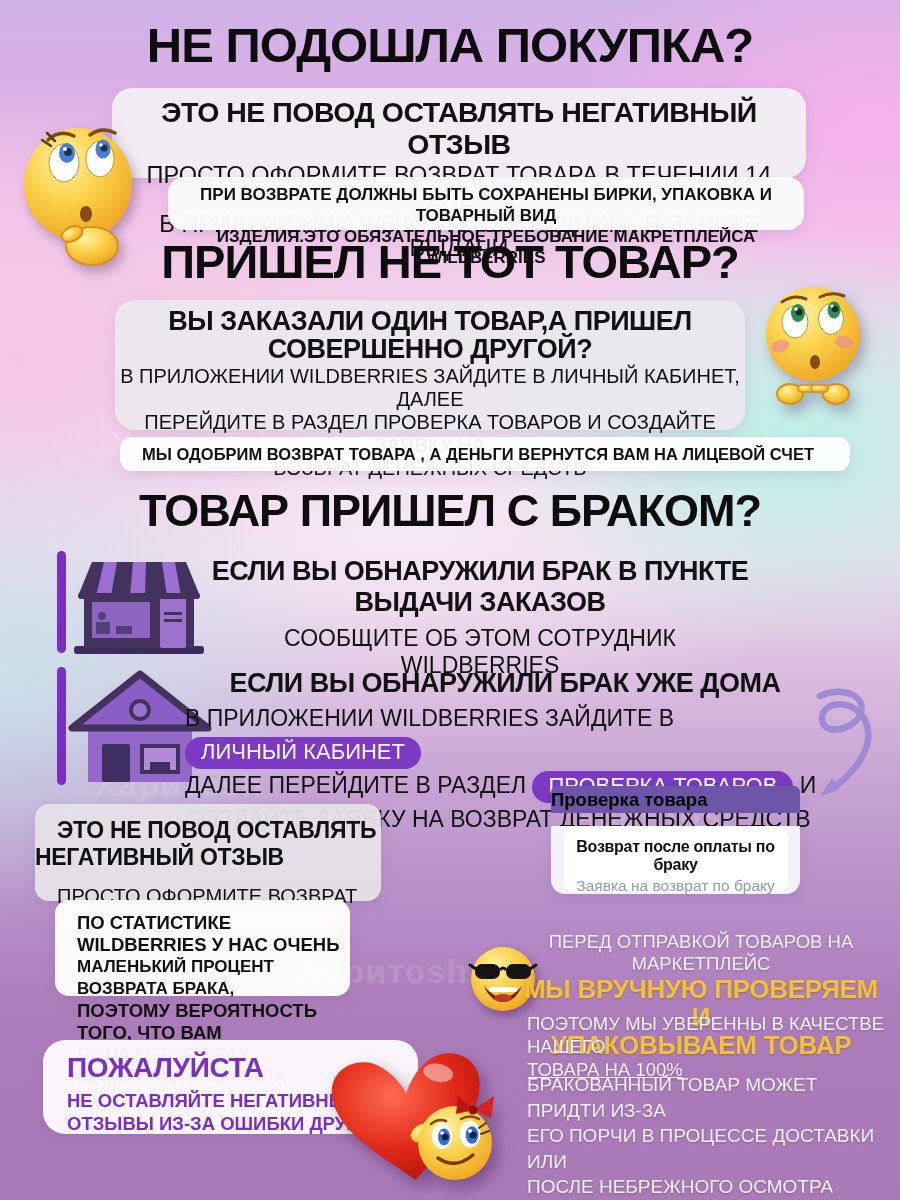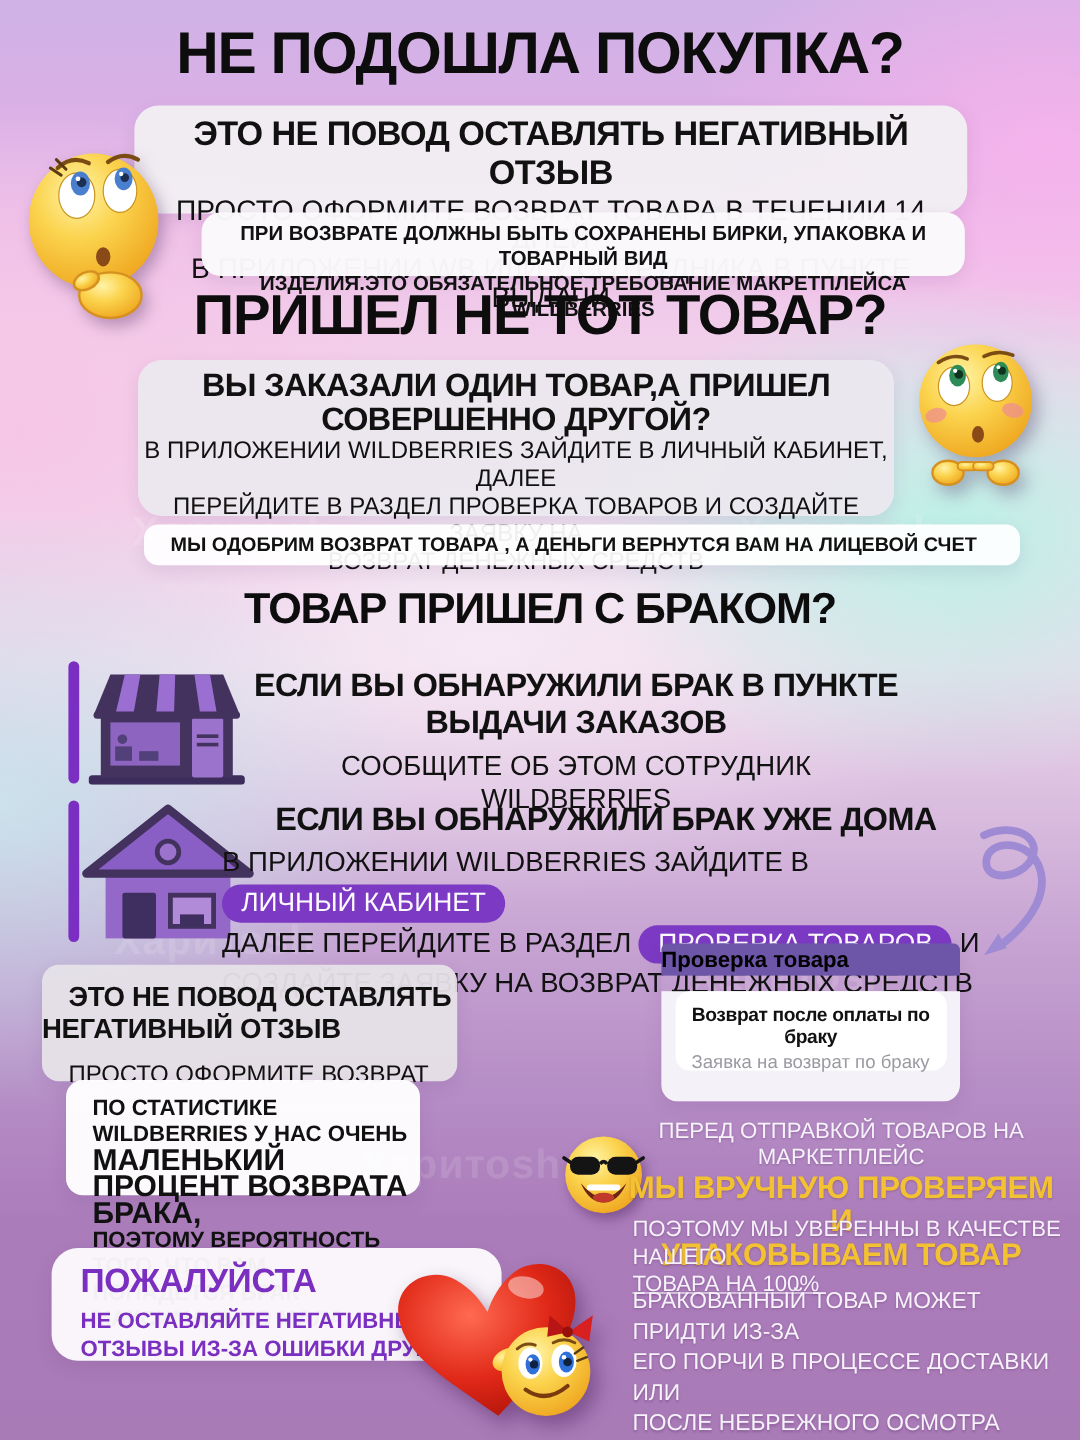--- a/index.html
+++ b/index.html
@@ -106,21 +106,21 @@
       <ellipse cx="22" cy="64" rx="9" ry="6" fill="#ef8f8f" opacity=".75" transform="rotate(-14 22 64)"></ellipse>
       <ellipse cx="86" cy="60" rx="9" ry="6" fill="#ef8f8f" opacity=".75" transform="rotate(12 86 60)"></ellipse>
       <ellipse cx="57" cy="80" rx="5" ry="7" fill="#8a4a18"></ellipse>
       <ellipse cx="32" cy="112" rx="13" ry="10" fill="url(#face1)" stroke="#d69020" stroke-width="2"></ellipse>
       <ellipse cx="78" cy="112" rx="13" ry="10" fill="url(#face1)" stroke="#d69020" stroke-width="2"></ellipse>
       <rect x="40" y="103" width="17" height="7" rx="3.5" fill="url(#face1)" stroke="#d69020" stroke-width="1.5"></rect>
       <rect x="53" y="103" width="17" height="7" rx="3.5" fill="url(#face1)" stroke="#d69020" stroke-width="1.5"></rect>
     </svg>
   </div>
 
-  <div class="abs big-title" style="top:488px; font-size:36px;">ТОВАР ПРИШЕЛ С БРАКОМ?</div>
+  <div class="abs big-title" style="top:488px; font-size:45px;">ТОВАР ПРИШЕЛ С БРАКОМ?</div>
 
   <div class="abs" style="left:57px; top:551px; width:9px; height:102px; border-radius:5px; background:#7b2fc2;"></div>
   <div class="abs" style="left:72px; top:556px;">
     <svg width="134" height="98" viewBox="0 0 134 98">
       <rect x="2" y="90" width="130" height="8" rx="3" fill="#3d2d5c"></rect>
       <rect x="12" y="36" width="110" height="56" fill="#45335f"></rect>
       <rect x="20" y="46" width="58" height="36" fill="#8d64bf"></rect>
       <rect x="24" y="66" width="14" height="12" fill="#52407a"></rect>
       <rect x="44" y="70" width="16" height="8" fill="#52407a"></rect>
       <circle cx="30" cy="60" r="4" fill="#52407a"></circle>
@@ -167,37 +167,37 @@
 
   <div class="abs" style="left:792px; top:686px;">
     <svg width="100" height="125" viewBox="0 0 100 125">
       <path d="M28,10 C52,-1 76,11 68,29 C60,46 28,50 30,31 C32,14 62,13 73,34 C83,56 69,80 44,100" fill="none" stroke="#9f8bd4" stroke-width="6.5" stroke-linecap="round"></path>
       <path d="M47,104 L28,110 L40,92 Z" fill="#9f8bd4"></path>
     </svg>
   </div>
 
   <div class="abs panel" style="left:551px; top:786px; width:249px; border-radius:6px 6px 14px 14px; overflow:hidden;">
     <div style="height:27px; background:#6d55a7; color:#000000; text-align:left; font-size:18.5px; line-height:27px; font-weight:700;">Проверка товара</div>
-    <div style="height:92px; background:#f4f2f8;">
+    <div style="height:68px; background:#f4f2f8;">
       <div style="width:226px; height:66px; margin:13px auto 0 auto; background:#ffffff; border-radius:12px; text-align:center;">
         <div class="blk" style="padding-top:12px; font-size:16px; font-weight:800; letter-spacing:-0.3px;">Возврат после оплаты по браку</div>
         <div style="margin-top:3px; font-size:15.5px; color:#9a9aa2; font-weight:500;">Заявка на возврат по браку</div>
       </div>
     </div>
   </div>
 
   <div class="abs panel" style="left:35px; top:804px; width:346px; height:97px; background:rgba(230,226,232,.95); border-radius:14px;">
     <div class="blk bold" style="padding:13px 0 0 22px; font-size:23px; line-height:27px; letter-spacing:-0.3px;">ЭТО НЕ ПОВОД ОСТАВЛЯТЬ</div>
     <div class="blk bold" style="font-size:23px; line-height:27px; letter-spacing:-0.3px;">НЕГАТИВНЫЙ ОТЗЫВ</div>
     <div class="blk" style="padding-left:22px; margin-top:14px; font-size:20px; font-weight:500;">ПРОСТО ОФОРМИТЕ ВОЗВРАТ</div>
   </div>
 
   <div class="abs panel" style="left:55px; top:900px; width:295px; height:96px; background:rgba(255,255,255,.96); border-radius:14px;">
     <div class="blk" style="padding:12px 0 0 22px; font-size:18.5px; line-height:22px; font-weight:600;">ПО СТАТИСТИКЕ WILDBERRIES  У НАС ОЧЕНЬ</div>
-    <div class="blk" style="padding-left:22px; font-size:25px; line-height:22px; font-weight:600;">МАЛЕНЬКИЙ ПРОЦЕНТ ВОЗВРАТА БРАКА,</div>
+    <div class="blk" style="padding-left:22px; font-size:17px; line-height:22px; font-weight:600;">МАЛЕНЬКИЙ ПРОЦЕНТ ВОЗВРАТА БРАКА,</div>
     <div class="blk" style="padding-left:22px; font-size:18.5px; line-height:22px; font-weight:600;">ПОЭТОМУ ВЕРОЯТНОСТЬ ТОГО, ЧТО ВАМ</div>
     <div class="blk" style="padding-left:22px; font-size:18.5px; line-height:22px; font-weight:600;">ПОПАДЕТСЯ БРАК МАКСИМАЛЬНО МАЛА</div>
   </div>
 
   <div class="abs" style="left:468px; top:944px; filter:drop-shadow(3px 5px 5px rgba(60,20,80,.4));">
     <svg width="70" height="70" viewBox="0 0 70 70">
       <circle cx="35" cy="35" r="32" fill="url(#face1)"></circle>
       <rect x="7" y="20" width="25" height="15" rx="7" fill="#141414"></rect>
       <rect x="38" y="20" width="25" height="15" rx="7" fill="#141414"></rect>
       <path d="M32,26 Q35,22 38,26" stroke="#141414" stroke-width="3" fill="none"></path>

